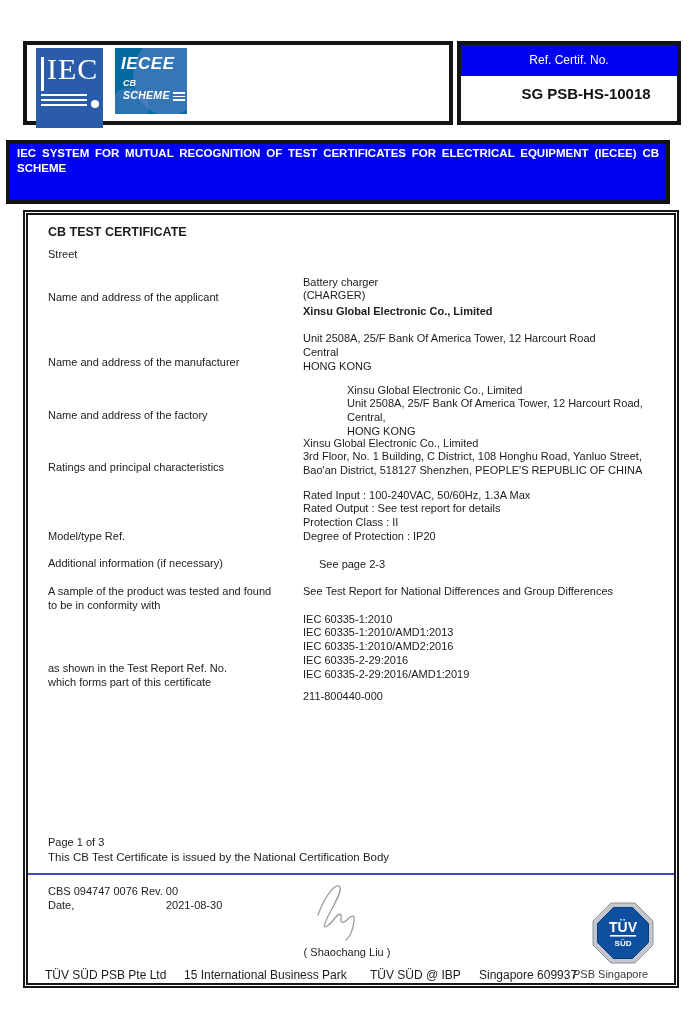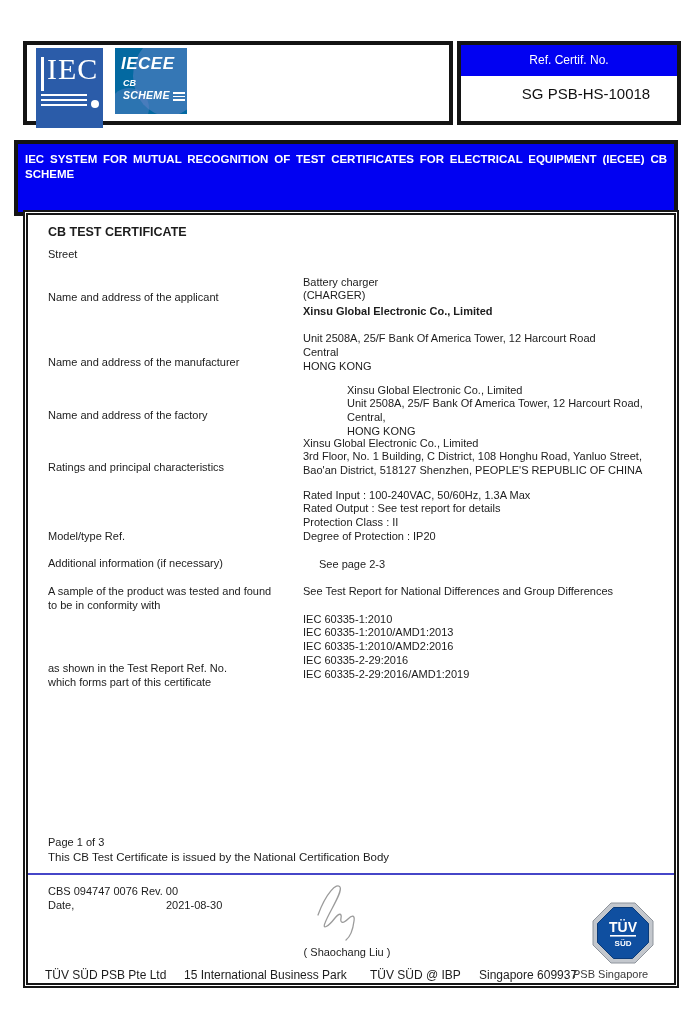--- a/index.html
+++ b/index.html
@@ -17,24 +17,24 @@
   .iecee-globe{position:absolute;left:18px;top:-12px;width:70px;height:80px;border-radius:50%;background:#5f83c6;opacity:.55;}
   .iecee-globe2{position:absolute;left:-6px;top:40px;width:40px;height:40px;border-radius:50%;background:#5f83c6;opacity:.45;}
   .iecee-t1{position:absolute;left:6px;top:6px;font-size:17px;font-weight:700;font-style:italic;color:#fff;letter-spacing:.5px;}
   .iecee-t2{position:absolute;left:8px;top:30px;font-size:9px;font-weight:700;font-style:italic;color:#fff;}
   .iecee-t3{position:absolute;left:8px;top:41px;font-size:10.5px;font-weight:700;font-style:italic;color:#fff;letter-spacing:.3px;}
   .iecee-eq{position:absolute;left:58px;top:44px;width:12px;}
   .iecee-eq i{display:block;height:1.5px;background:#fff;margin-bottom:2px;}
 
   .hdr-right{position:absolute;left:457px;top:41px;width:216px;height:76px;border:4px solid #141414;background:#fff;}
   .ref-bar{position:absolute;left:0;top:0;width:100%;height:31px;background:#0101f2;color:#fff;font-size:12px;font-weight:400;text-align:center;line-height:31px;}
-  .ref-val{position:absolute;left:0;top:40px;width:100%;text-align:center;padding-left:34px;box-sizing:border-box;font-size:15px;font-weight:400;color:#111;}
+  .ref-val{position:absolute;left:0;top:40px;width:100%;text-align:center;padding-left:34px;box-sizing:border-box;font-size:15px;font-weight:700;color:#111;}
 
   
-  .banner{position:absolute;left:14px;top:140px;width:642px;height:52px;border:4px solid #141414;background:#0101f2;color:#fff;font-size:11.5px;font-weight:700;line-height:15px;padding:8px 7px;text-align:justify;}
+  .banner{position:absolute;left:6px;top:140px;width:642px;height:52px;border:4px solid #141414;background:#0101f2;color:#fff;font-size:11.5px;font-weight:700;line-height:15px;padding:2px 7px;text-align:justify;}
 
   
   .mainbox{position:absolute;left:23px;top:210px;width:646px;height:768px;border:5px double #161616;background:#fff;}
   .title{position:absolute;left:20px;top:10px;font-size:12.5px;font-weight:700;}
   .row{position:absolute;left:20px;right:12px;display:flex;font-size:11px;line-height:13.8px;}
   .row .lbl{width:255px;flex:0 0 255px;white-space:pre-line;}
   .row .val{flex:1;white-space:pre-line;}
   .row .vbold{font-weight:700;white-space:pre-line;}
   .r0{top:33px;}.r1{top:76px;}.r2{top:141px;gap:44px;}.r3{top:194px;}.r4{top:246px;}
   .r5{top:315px;gap:16px;}.r6{top:342px;}.r7{top:370px;}.r8{top:447px;}
@@ -164,20 +164,24 @@
 IEC 60335-1:2010/AMD1:2013
 IEC 60335-1:2010/AMD2:2016
 IEC 60335-2-29:2016
 IEC 60335-2-29:2016/AMD1:2019</div>
     </div>
   </div>
 
   <div class="row r8">
     <div class="lbl">as shown in the Test Report Ref. No.
 which forms part of this certificate</div>
+    <div class="val">
+      <div class="vbold"></div>
+      <div>211-800440-000</div>
+    </div>
   </div>
 
   <div class="pageinfo">Page 1 of 3</div>
   <div class="issuedby">This CB Test Certificate is issued by the National Certification Body</div>
   <div class="divider"></div>
   <div class="cbsline">CBS 094747 0076 Rev. 00</div>
   <div class="dateline">
     <span class="dl">Date,</span>
     <span>2021-08-30</span>
   </div>

